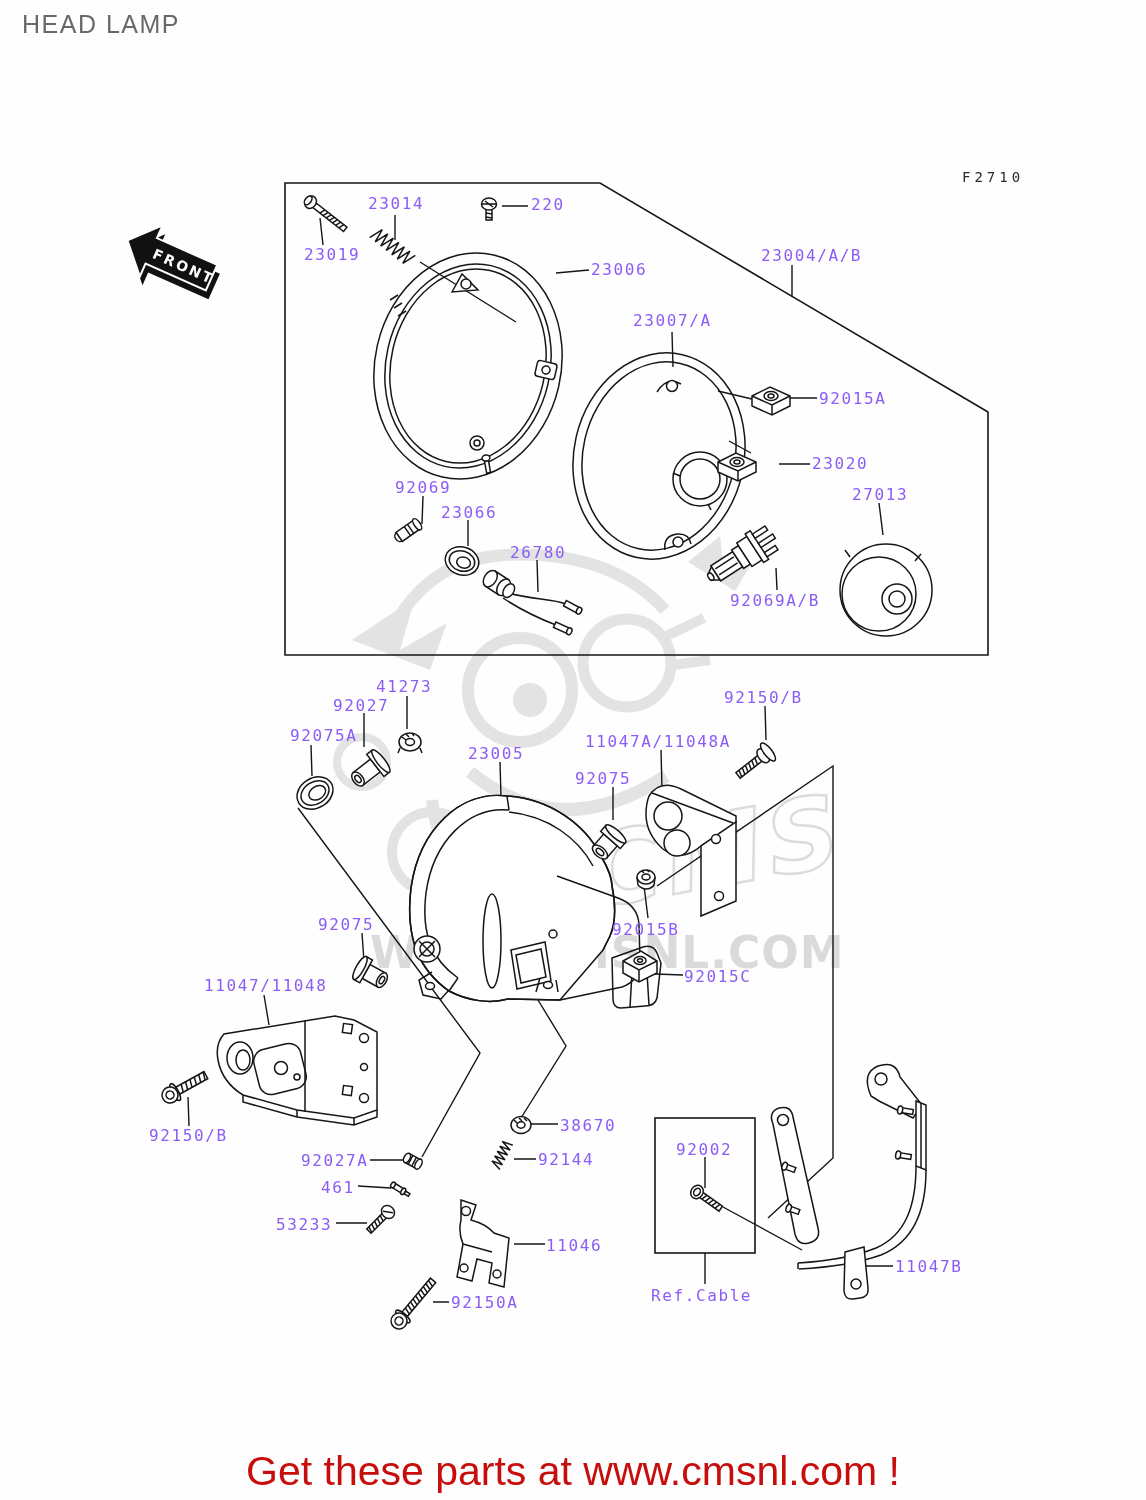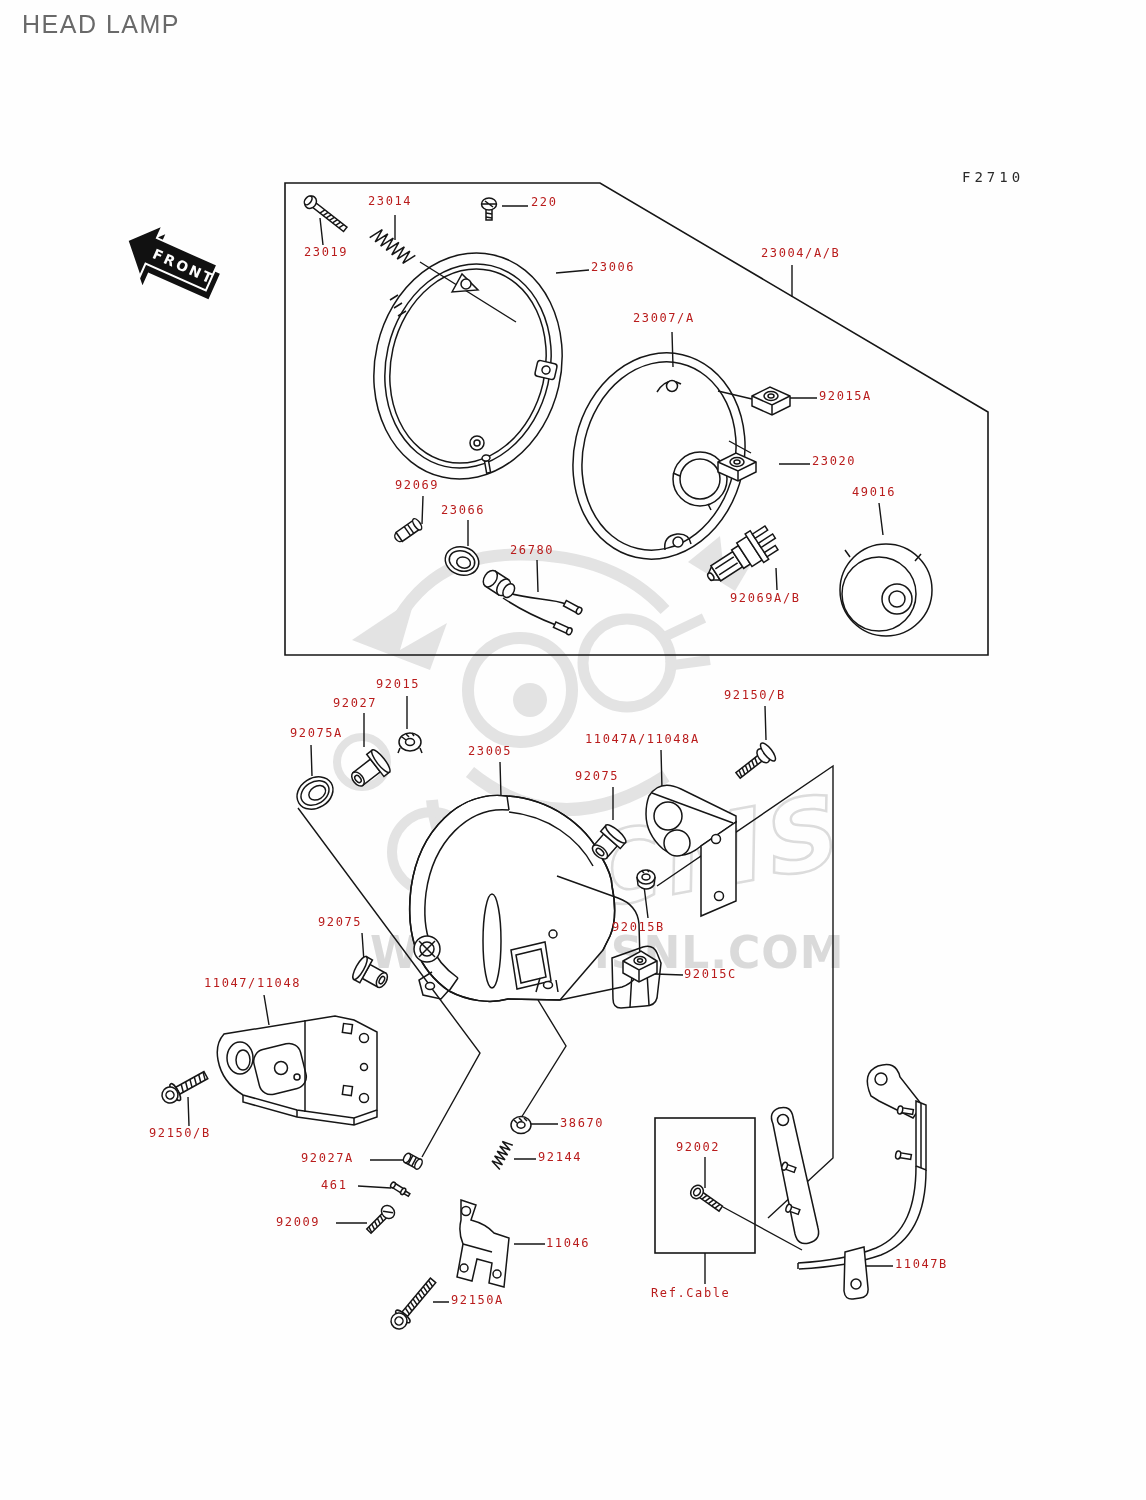--- a/index.html
+++ b/index.html
@@ -2,21 +2,21 @@
 <html><head>
 <meta charset="utf-8">
 <style>
   html,body{margin:0;padding:0;background:#fff;}
   .stage{position:relative;width:1146px;height:1500px;background:#fefefe;overflow:hidden;
          font-family:"DejaVu Sans Mono",monospace;}
   #art{position:absolute;left:0;top:0;}
   .page-title{position:absolute;left:22px;top:10px;font-family:"Liberation Sans",sans-serif;
               font-size:25px;color:#696969;letter-spacing:1.5px;white-space:nowrap;}
   .figcode{position:absolute;left:962px;top:169px;font-size:14px;letter-spacing:4px;color:#2a2a2a;}
-  .plbl{position:absolute;font-size:12px;letter-spacing:1.6px;color:#b91c1c;white-space:nowrap;
+  .plbl{position:absolute;font-size:16px;letter-spacing:1.6px;color:#8b5cf6;white-space:nowrap;
         font-family:"DejaVu Sans Mono",monospace;}
   .banner{position:absolute;left:0;top:1448px;width:100%;text-align:center;
           font-family:"Liberation Sans",sans-serif;font-size:41px;color:#c80d0d;white-space:nowrap;}
   .p{stroke:#161616;stroke-width:1.5;fill:#fff;}
   .ln{fill:none !important;}
   .wm{stroke:#e3e3e3;fill:none;}
 </style>
 </head>
 <body>
 
@@ -400,41 +400,42 @@
   <div class="figcode">F2710</div>
 
   <div class="plbl" style="left:368px;top:194px">23014</div>
   <div class="plbl" style="left:531px;top:195px">220</div>
   <div class="plbl" style="left:304px;top:245px">23019</div>
   <div class="plbl" style="left:591px;top:260px">23006</div>
   <div class="plbl" style="left:761px;top:246px">23004/A/B</div>
   <div class="plbl" style="left:633px;top:311px">23007/A</div>
   <div class="plbl" style="left:819px;top:389px">92015A</div>
   <div class="plbl" style="left:812px;top:454px">23020</div>
-  <div class="plbl" style="left:852px;top:485px">49016</div>
+  <div class="plbl" style="left:852px;top:485px">27013</div>
   <div class="plbl" style="left:395px;top:478px">92069</div>
   <div class="plbl" style="left:441px;top:503px">23066</div>
   <div class="plbl" style="left:510px;top:543px">26780</div>
   <div class="plbl" style="left:730px;top:591px">92069A/B</div>
-  <div class="plbl" style="left:376px;top:677px">92015</div>
+  <div class="plbl" style="left:376px;top:677px">41273</div>
   <div class="plbl" style="left:333px;top:696px">92027</div>
   <div class="plbl" style="left:290px;top:726px">92075A</div>
   <div class="plbl" style="left:468px;top:744px">23005</div>
   <div class="plbl" style="left:585px;top:732px">11047A/11048A</div>
   <div class="plbl" style="left:575px;top:769px">92075</div>
   <div class="plbl" style="left:724px;top:688px">92150/B</div>
   <div class="plbl" style="left:612px;top:920px">92015B</div>
   <div class="plbl" style="left:684px;top:967px">92015C</div>
   <div class="plbl" style="left:318px;top:915px">92075</div>
   <div class="plbl" style="left:204px;top:976px">11047/11048</div>
   <div class="plbl" style="left:149px;top:1126px">92150/B</div>
   <div class="plbl" style="left:301px;top:1151px">92027A</div>
   <div class="plbl" style="left:321px;top:1178px">461</div>
-  <div class="plbl" style="left:276px;top:1215px">92009</div>
+  <div class="plbl" style="left:276px;top:1215px">53233</div>
   <div class="plbl" style="left:560px;top:1116px">38670</div>
   <div class="plbl" style="left:538px;top:1150px">92144</div>
   <div class="plbl" style="left:546px;top:1236px">11046</div>
   <div class="plbl" style="left:451px;top:1293px">92150A</div>
   <div class="plbl" style="left:676px;top:1140px">92002</div>
   <div class="plbl" style="left:651px;top:1286px">Ref.Cable</div>
   <div class="plbl" style="left:895px;top:1257px">11047B</div>
 
+  <div class="banner" style="color: rgb(200, 13, 13);">Get these parts at www.cmsnl.com !</div>
 </div>
 
 </body></html>

